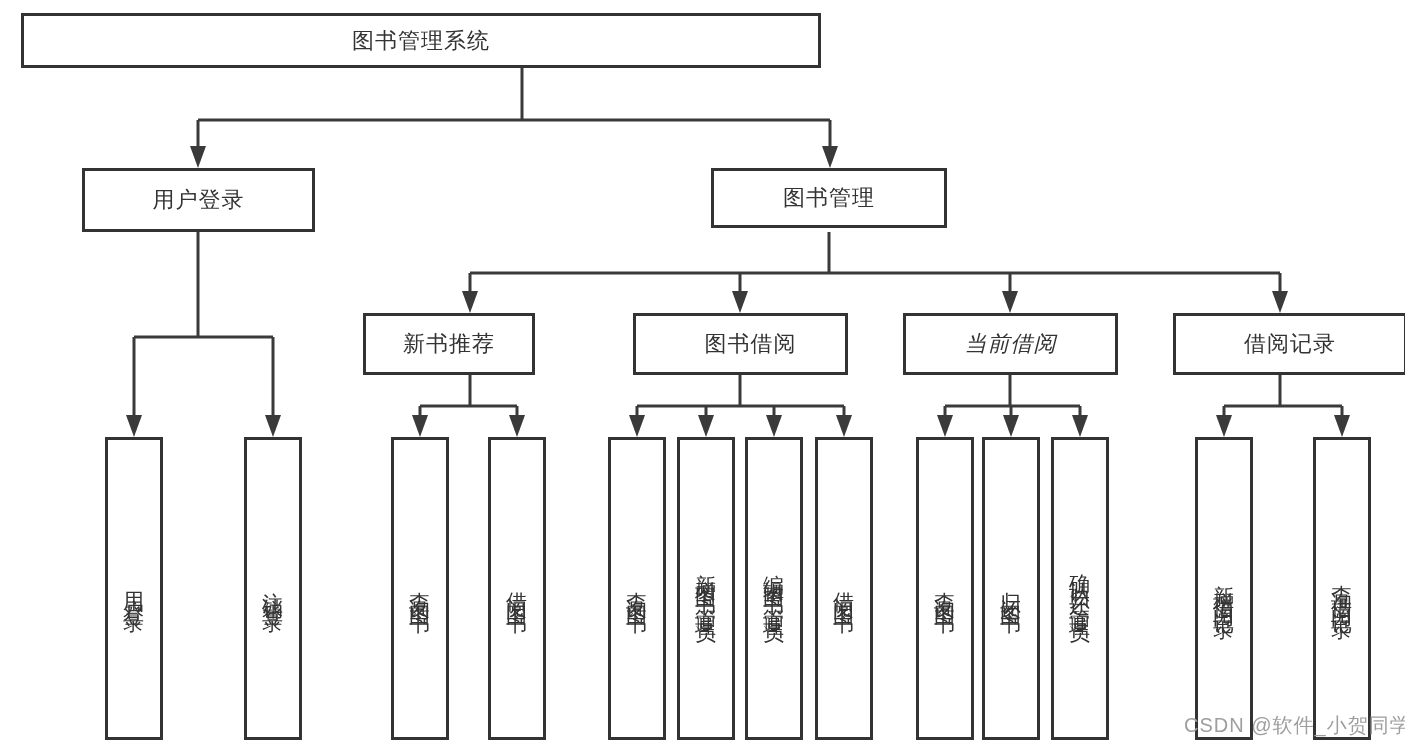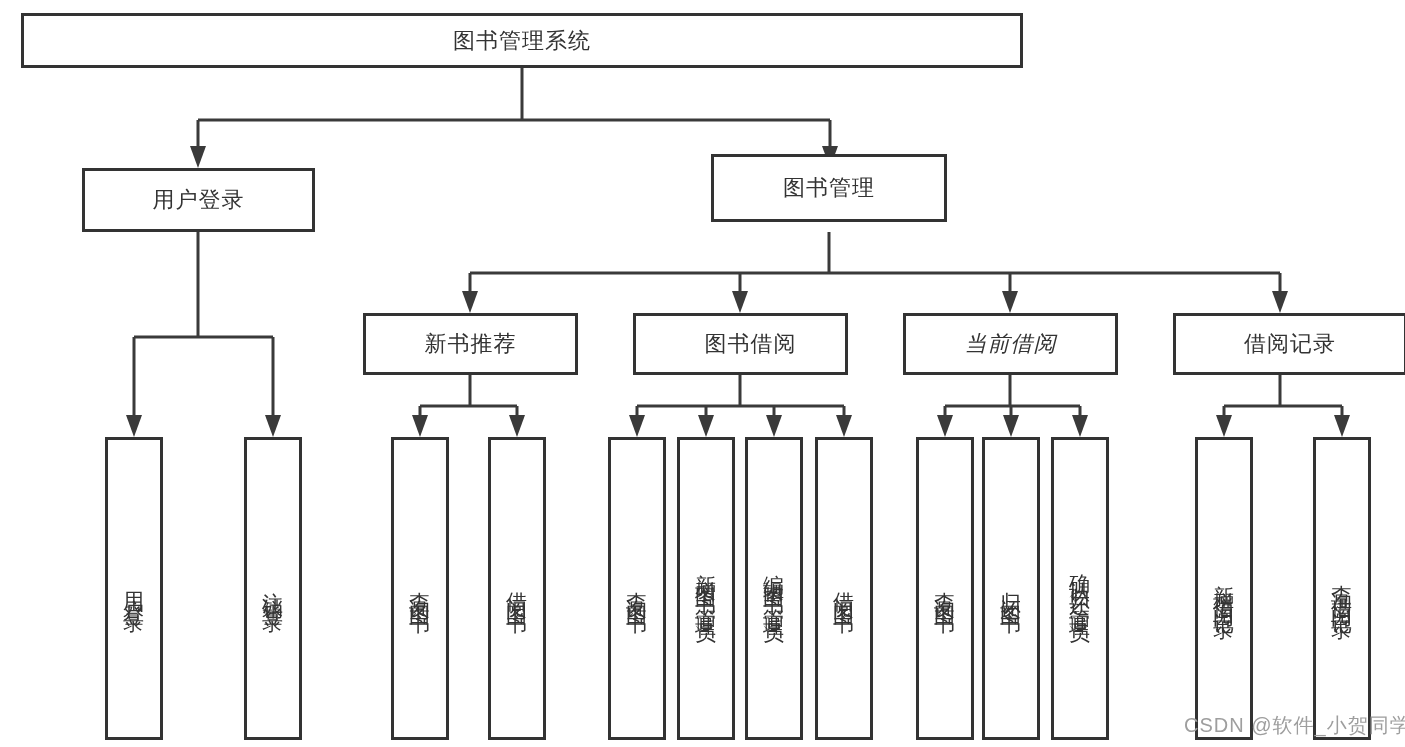--- a/index.html
+++ b/index.html
@@ -76,32 +76,32 @@
       <polygon points="766,415 782,415 774,437"></polygon>
       <polygon points="836,415 852,415 844,437"></polygon>
       <polygon points="937,415 953,415 945,437"></polygon>
       <polygon points="1003,415 1019,415 1011,437"></polygon>
       <polygon points="1072,415 1088,415 1080,437"></polygon>
       <polygon points="1216,415 1232,415 1224,437"></polygon>
       <polygon points="1334,415 1350,415 1342,437"></polygon>
     </g>
   </svg>
 
-  <div class="hnode" style="left:21px;top:13px;width:1002px;height:55px;justify-content:center;">
+  <div class="hnode" style="left:21px;top:13px;width:800px;height:55px;justify-content:center;">
     <span>图书管理系统</span>
   </div>
 
   <div class="hnode" style="left:82px;top:168px;width:233px;height:64px;">
     <span>用户登录</span>
   </div>
-  <div class="hnode" style="left:711px;top:154px;width:236px;height:68px;">
+  <div class="hnode" style="left:711px;top:168px;width:236px;height:60px;">
     <span>图书管理</span>
   </div>
 
-  <div class="hnode" style="left:363px;top:313px;width:215px;height:62px;">
+  <div class="hnode" style="left:363px;top:313px;width:172px;height:62px;">
     <span>新书推荐</span>
   </div>
   <div class="hnode" style="left:633px;top:313px;width:215px;height:62px;padding-left:20px;">
     <span>图书借阅</span>
   </div>
   <div class="hnode" style="left:903px;top:313px;width:215px;height:62px;font-style:italic;">
     <span>当前借阅</span>
   </div>
   <div class="hnode" style="left:1173px;top:313px;width:234px;height:62px;">
     <span>借阅记录</span>

